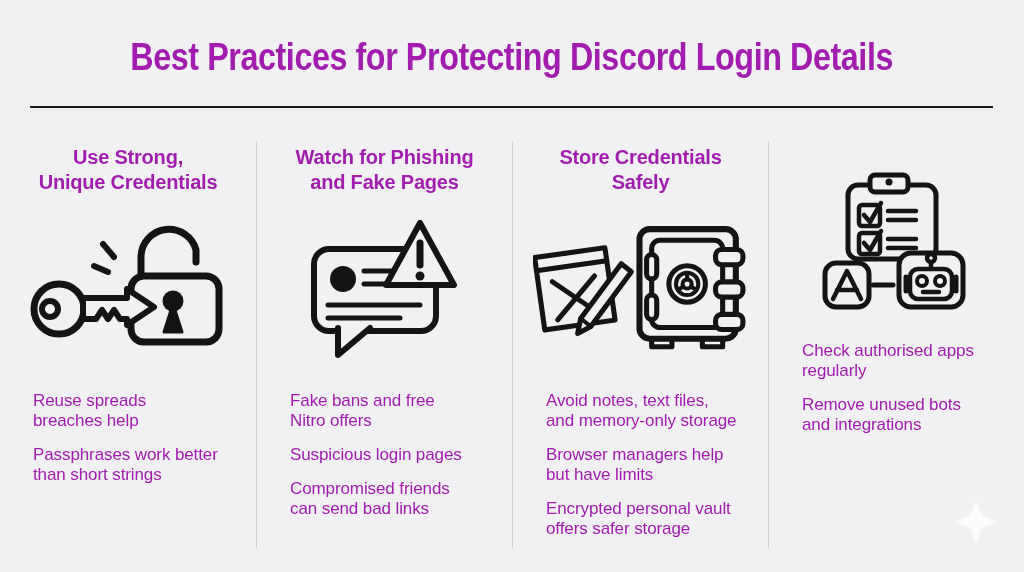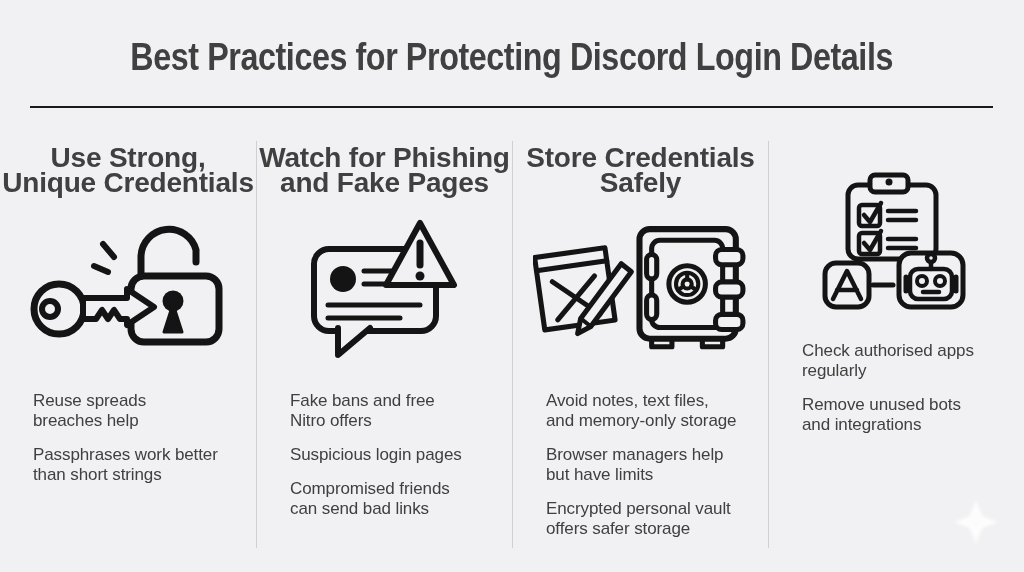--- a/index.html
+++ b/index.html
@@ -1,33 +1,33 @@
 <!DOCTYPE html>
 <html><head>
 <meta charset="utf-8">
 <style>
   * { margin:0; padding:0; box-sizing:border-box; }
   html,body { width:1024px; height:572px; }
   .page {
     position:relative; width:1024px; height:572px;
-    background:#f1f1f3; color:#404040; overflow:hidden;
+    background:#f1f1f3; color:#a21caf; overflow:hidden;
     font-family:"Liberation Sans","DejaVu Sans",sans-serif;
   }
   .title {
     position:absolute; top:32px; left:0; width:1024px;
     text-align:center; font-size:38px; font-weight:700;
     line-height:50px; letter-spacing:-0.5px; white-space:nowrap;
   }
   .title .squeeze { display:inline-block; transform:scaleX(0.85); transform-origin:center; }
   .rule { position:absolute; top:106px; left:30px; width:963px; height:2px; background:#1a1a1a; }
   .columns { position:absolute; top:141px; left:0; width:1024px; height:407px; display:flex; }
   .column { width:256px; height:100%; position:relative; padding-top:4px; }
   .column + .column { border-left:1px solid #cfcfd4; }
   .col-heading {
-    text-align:center; font-size:28px; font-weight:700; line-height:25px;
+    text-align:center; font-size:20px; font-weight:700; line-height:25px;
     white-space:pre-line; letter-spacing:-0.2px;
   }
   .icon-box { height:184px; margin-top:2px; display:flex; align-items:center; justify-content:center; }
   .points { margin-top:10px; padding:0 12px 0 33px; }
   .points p { font-size:17px; line-height:20px; margin:0 0 14px 0; white-space:pre-line; letter-spacing:-0.1px; }
   svg { display:block; }
   .sparkle { position:absolute; left:952px; top:498px; opacity:0.85; filter:blur(1.5px); }
 </style>
 </head>
 <body>

